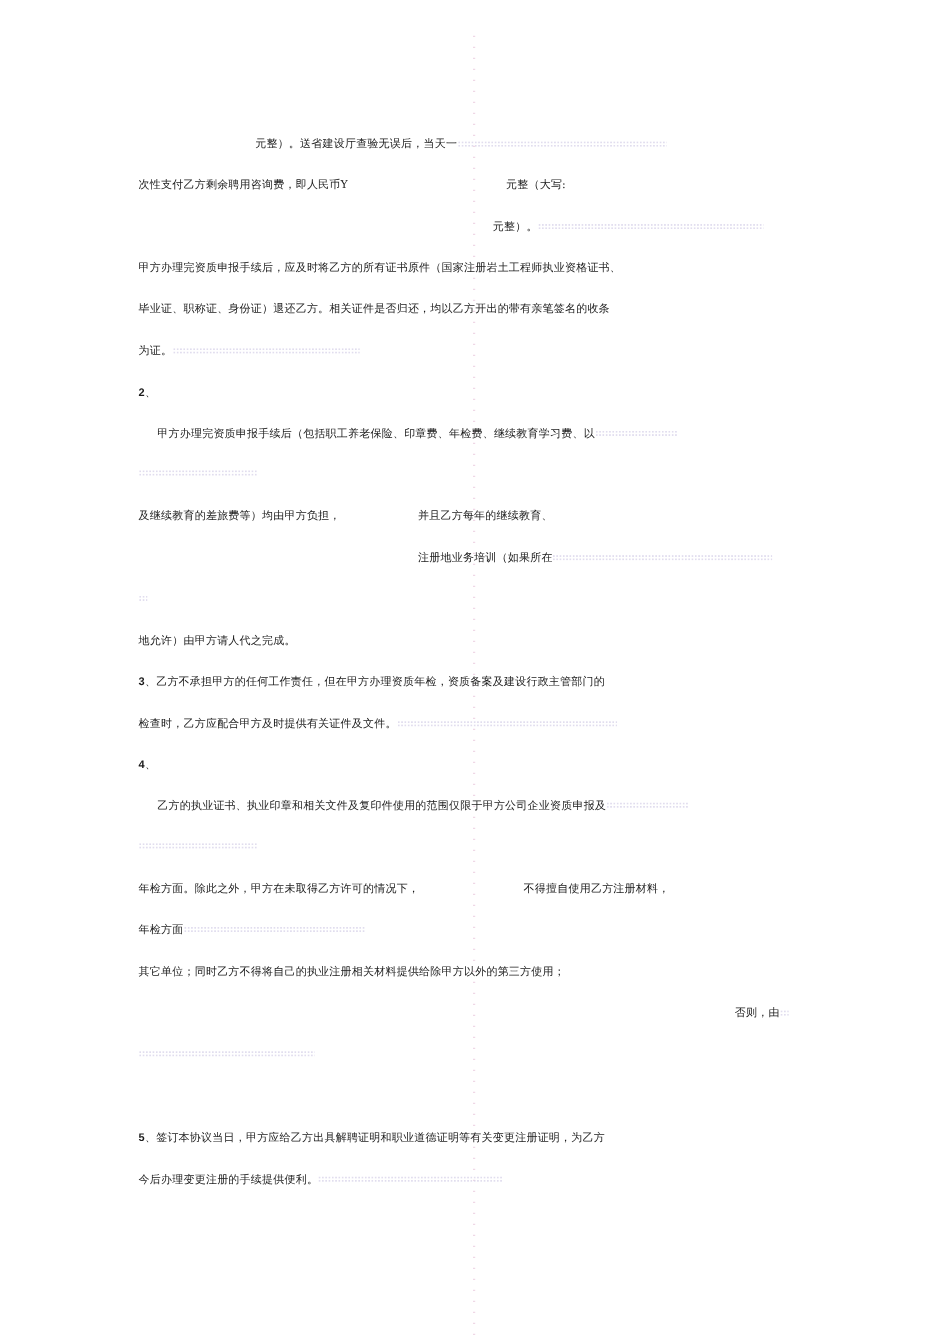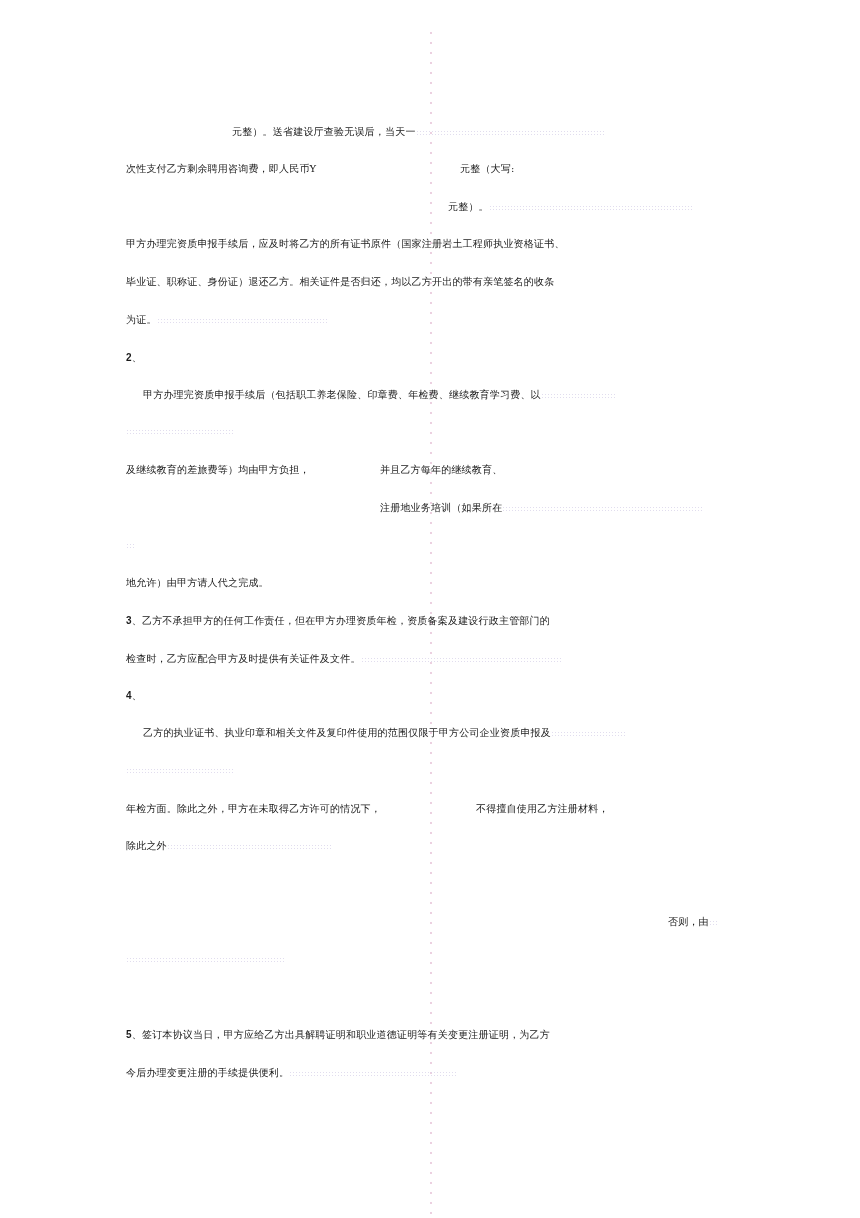--- a/index.html
+++ b/index.html
@@ -97,23 +97,26 @@
   </div>
 
   <div class="line" style="left:126px; top:801px;">
     <span>年检方面。除此之外，甲方在未取得乙方许可的情况下，</span>
   </div>
   <div class="line" style="left:476px; top:801px;">
     <span>不得擅自使用乙方注册材料，</span>
   </div>
 
   <div class="line" style="left:126px; top:838px;">
-    <span>除此之外</span><span class="faint" style="width:165px;"></span>
+    <span>年检方面</span><span class="faint" style="width:165px;"></span>
   </div>
 
+  <div class="line" style="left:126px; top:876px;">
+    <span>其它单位；同时乙方不得将自己的执业注册相关材料提供给除甲方以外的第三方使用；</span>
+  </div>
 
   <div class="line" style="left:668px; top:914px;">
     <span>否则，由</span><span class="faint" style="width:8px;"></span>
   </div>
   <div class="line" style="left:126px; top:951px;">
     <span class="faint" style="width:160px;"></span>
   </div>
 
 
   <div class="line" style="left:126px; top:1027px;">

